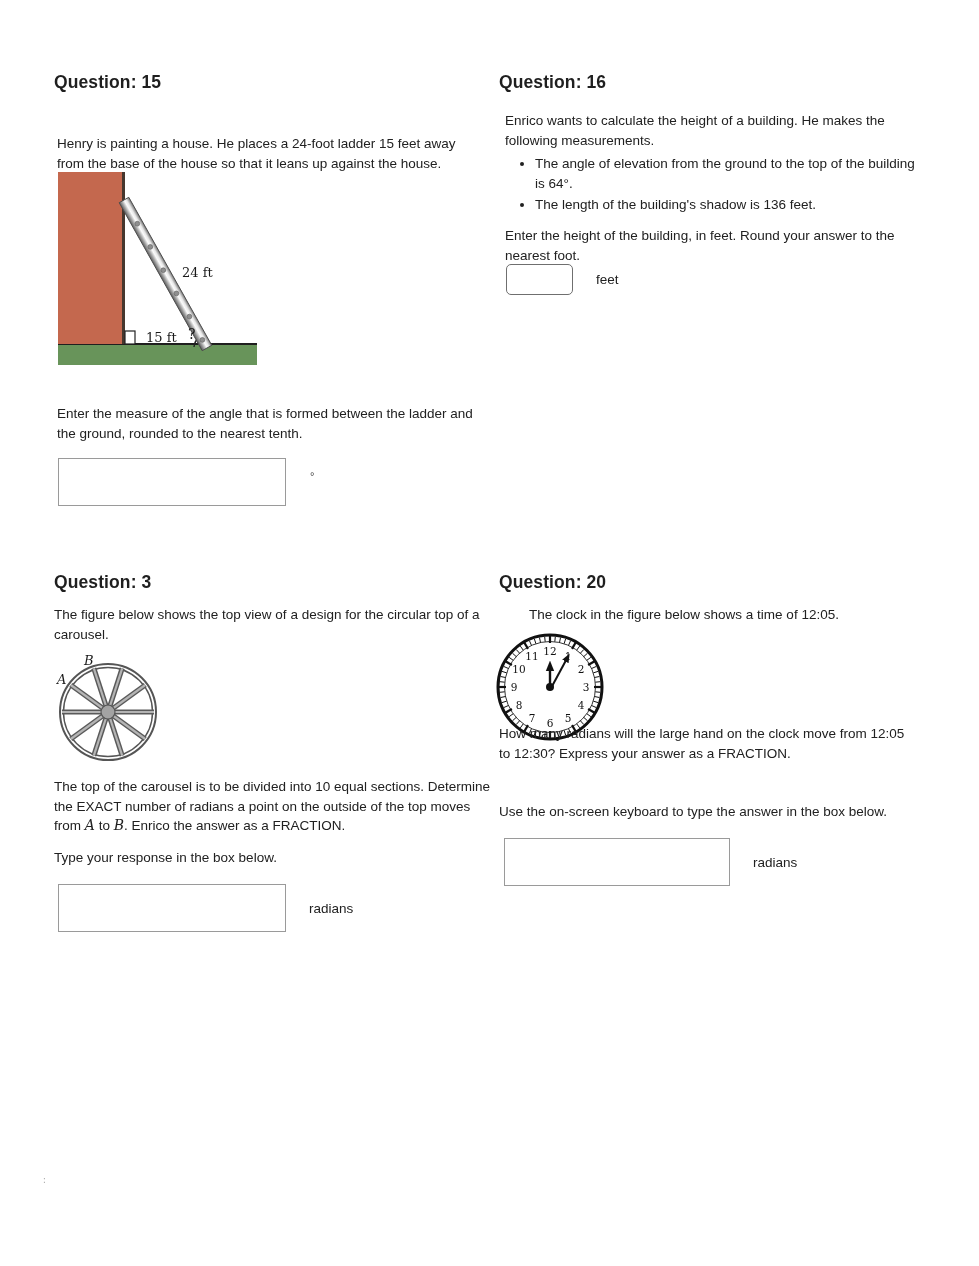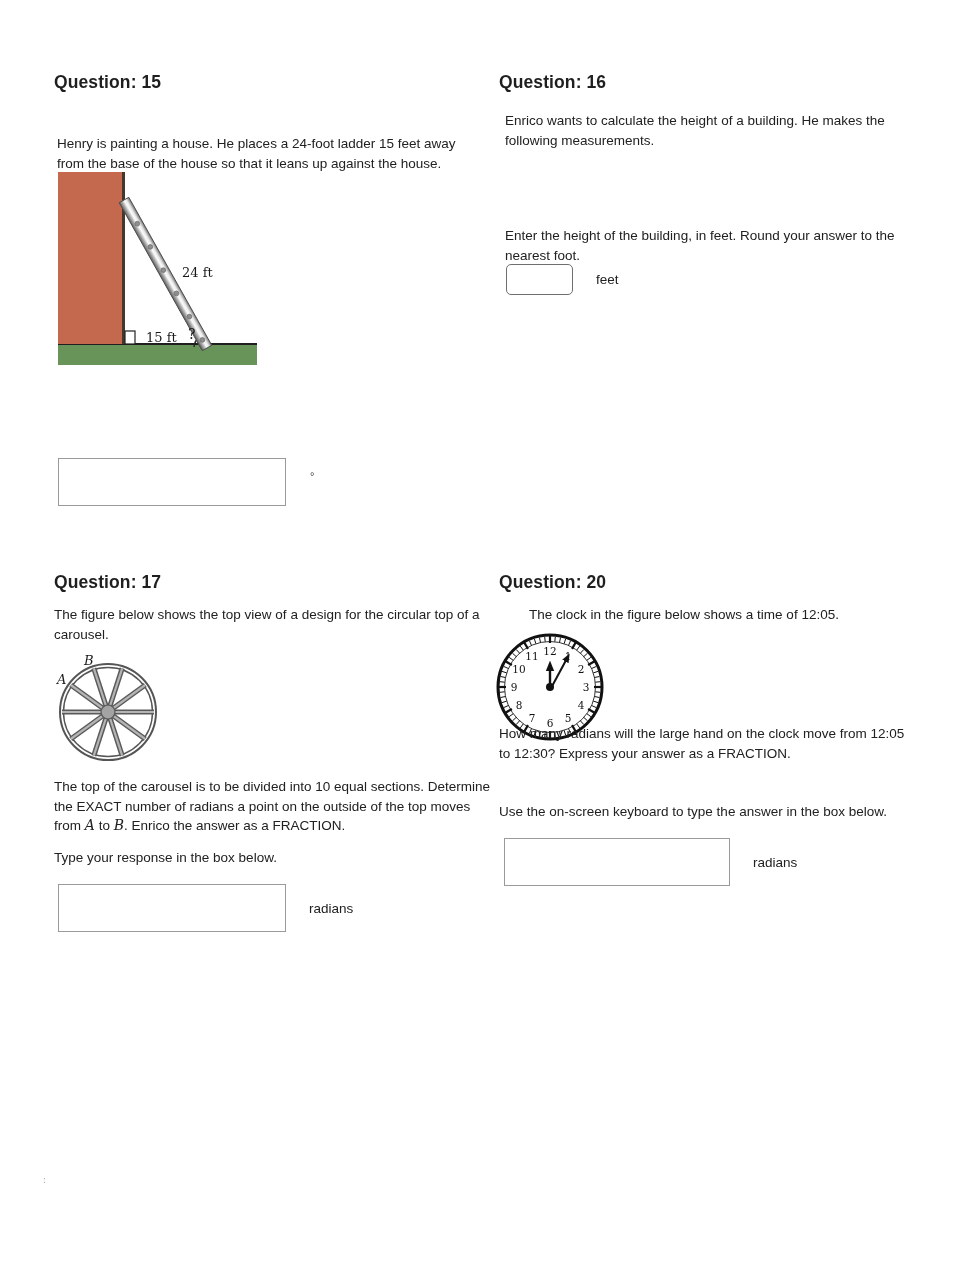--- a/index.html
+++ b/index.html
@@ -68,40 +68,45 @@
         <circle cx="118.4" cy="122.4" r="2.4" fill="#8f8f8f" stroke="#5a5a5a" stroke-width="0.6"></circle>
         <circle cx="131.4" cy="145.6" r="2.4" fill="#8f8f8f" stroke="#5a5a5a" stroke-width="0.6"></circle>
         <circle cx="144.4" cy="168.9" r="2.4" fill="#8f8f8f" stroke="#5a5a5a" stroke-width="0.6"></circle>
       </g>
 
     <text x="124" y="106" font-family="DejaVu Serif, serif" font-size="13" fill="#1a1a1a">24 ft</text>
     <text x="88" y="171" font-family="DejaVu Serif, serif" font-size="13" fill="#1a1a1a">15 ft</text>
     <text x="130" y="168" font-family="DejaVu Serif, serif" font-size="14" fill="#1a1a1a">?</text>
   </svg>
 
+  <div class="abs body-text" style="left:57px; top:404px; width:432px;">Enter the measure of the angle that is formed between the ladder and the ground, rounded to the nearest tenth.</div>
 
   <div class="abs input-row" style="left:58px; top:458px;">
     <input class="answer-box" type="text" value="" style="">
     <span class="degree-sup">°</span>
   </div>
 
   <div class="abs qtitle" style="left:499px; top:72px;">Question: 16</div>
 
   <div class="abs" style="left:505px; top:111px; width:412px;">
     <div class="body-text">Enrico wants to calculate the height of a building.  He makes the following measurements.</div>
+    <ul class="bullets">
+      <li>The angle of elevation from the ground to the top of the building is 64°.</li>
+      <li>The length of the building's shadow is 136 feet.</li>
+    </ul>
   </div>
 
   <div class="abs body-text" style="left:505px; top:226px; width:400px;">Enter the height of the building, in feet.  Round your answer to the nearest foot.</div>
 
   <div class="abs input-row" style="left:506px; top:264px;">
     <input class="answer-box-small" type="text" value="" style="">
     <span class="unit-label">feet</span>
   </div>
 
-  <div class="abs qtitle" style="left:54px; top:572px;">Question: 17</div>
+  <div class="abs qtitle" style="left:54px; top:572px;">Question: 3</div>
 
   <div class="abs body-text" style="left:54px; top:605px; width:430px;">The figure below shows the top view of a design for the circular top of a carousel.</div>
 
   <svg class="abs" style="left:46px; top:648px;" width="128" height="118" viewBox="0 0 128 118">
 
     <circle cx="62" cy="64" r="48" fill="none" stroke="#555555" stroke-width="2"></circle>
     <circle cx="62" cy="64" r="44.5" fill="none" stroke="#555555" stroke-width="1.4"></circle>
     <g>
         <line x1="62" y1="64" x2="108.0" y2="64.0" stroke="#5a5a5a" stroke-width="5.2"></line>
         <line x1="62" y1="64" x2="99.2" y2="37.0" stroke="#5a5a5a" stroke-width="5.2"></line>

